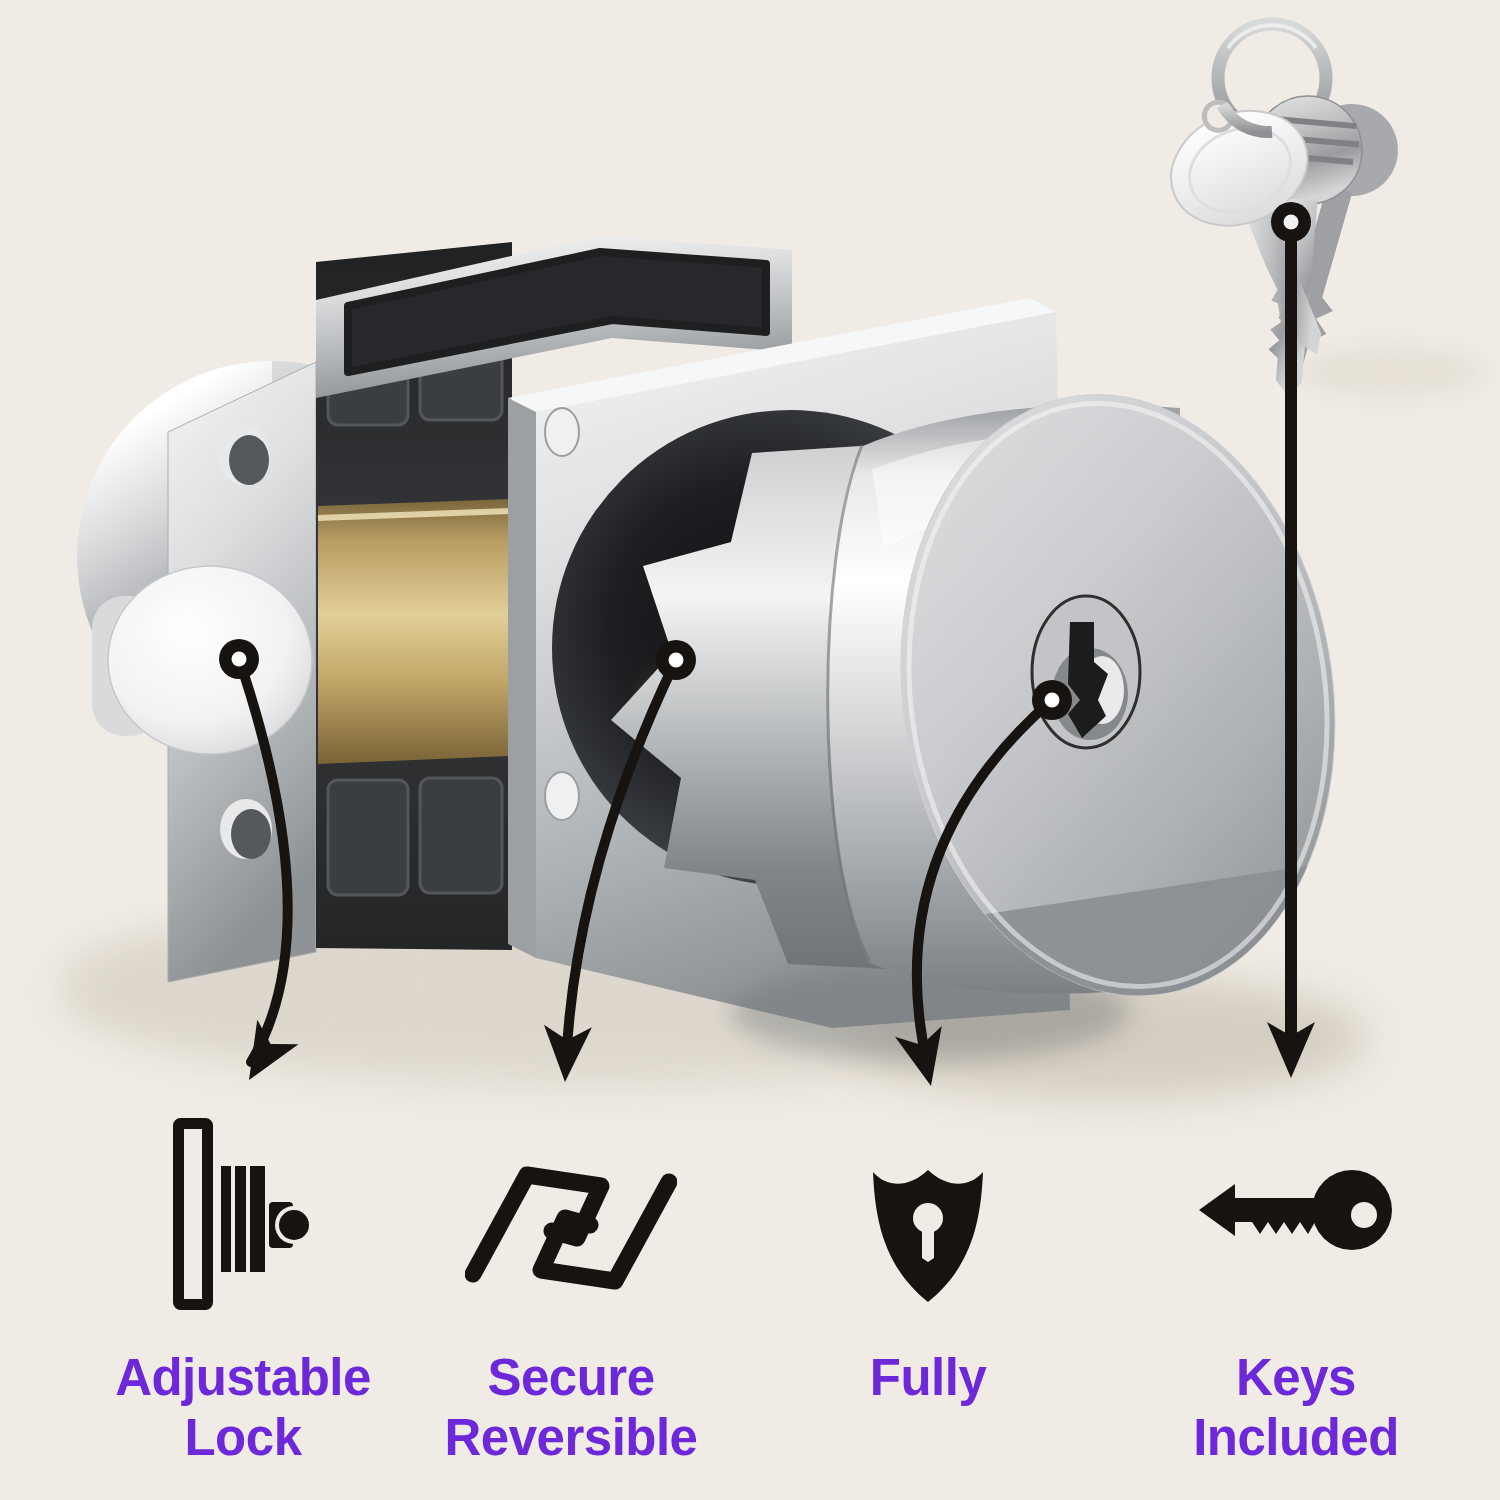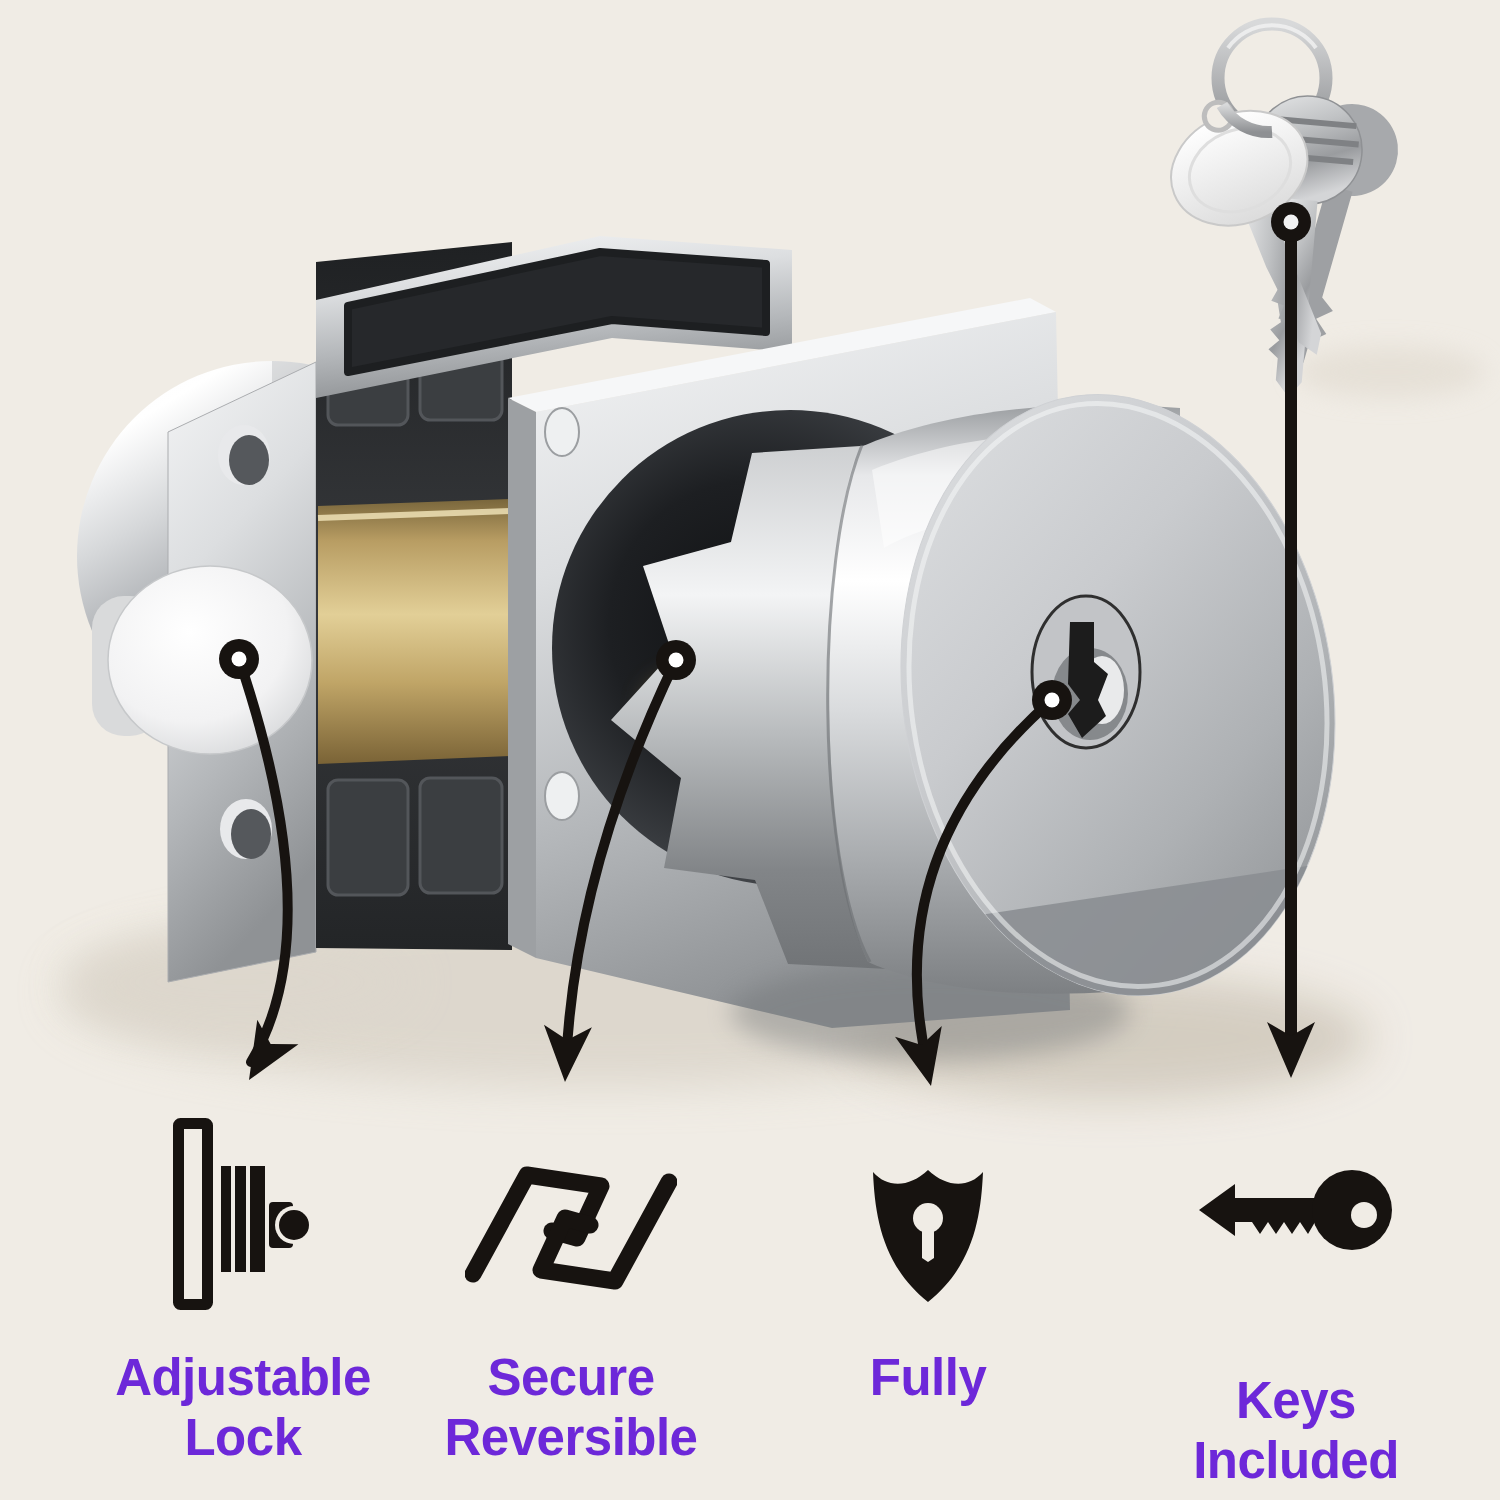--- a/index.html
+++ b/index.html
@@ -15,21 +15,21 @@
   }
   .icon-box{height:198px;display:flex;align-items:flex-end;justify-content:center;}
   .feature-label{
     margin-top:38px;font-size:51px;font-weight:700;line-height:1.18;
     color:#6d28d9;text-align:center;letter-spacing:-0.5px;
   }
   .feature-label span{display:block;}
   #feat-1{left:63px;}
   #feat-2{left:391px;}
   #feat-3{left:748px;}
-  #feat-4{left:1116px;gap:23px;}
+  #feat-4{left:1116px;}
   .ink{fill:#171310;}
 </style>
 </head>
 <body>
 
 <svg class="scene" viewBox="0 0 1500 1500">
   <defs>
     <linearGradient id="chromeDisc" x1="0" y1="0" x2="0.6" y2="1">
       <stop offset="0" stop-color="#fbfbfc"></stop>
         <stop offset="0.18" stop-color="#ffffff"></stop>

